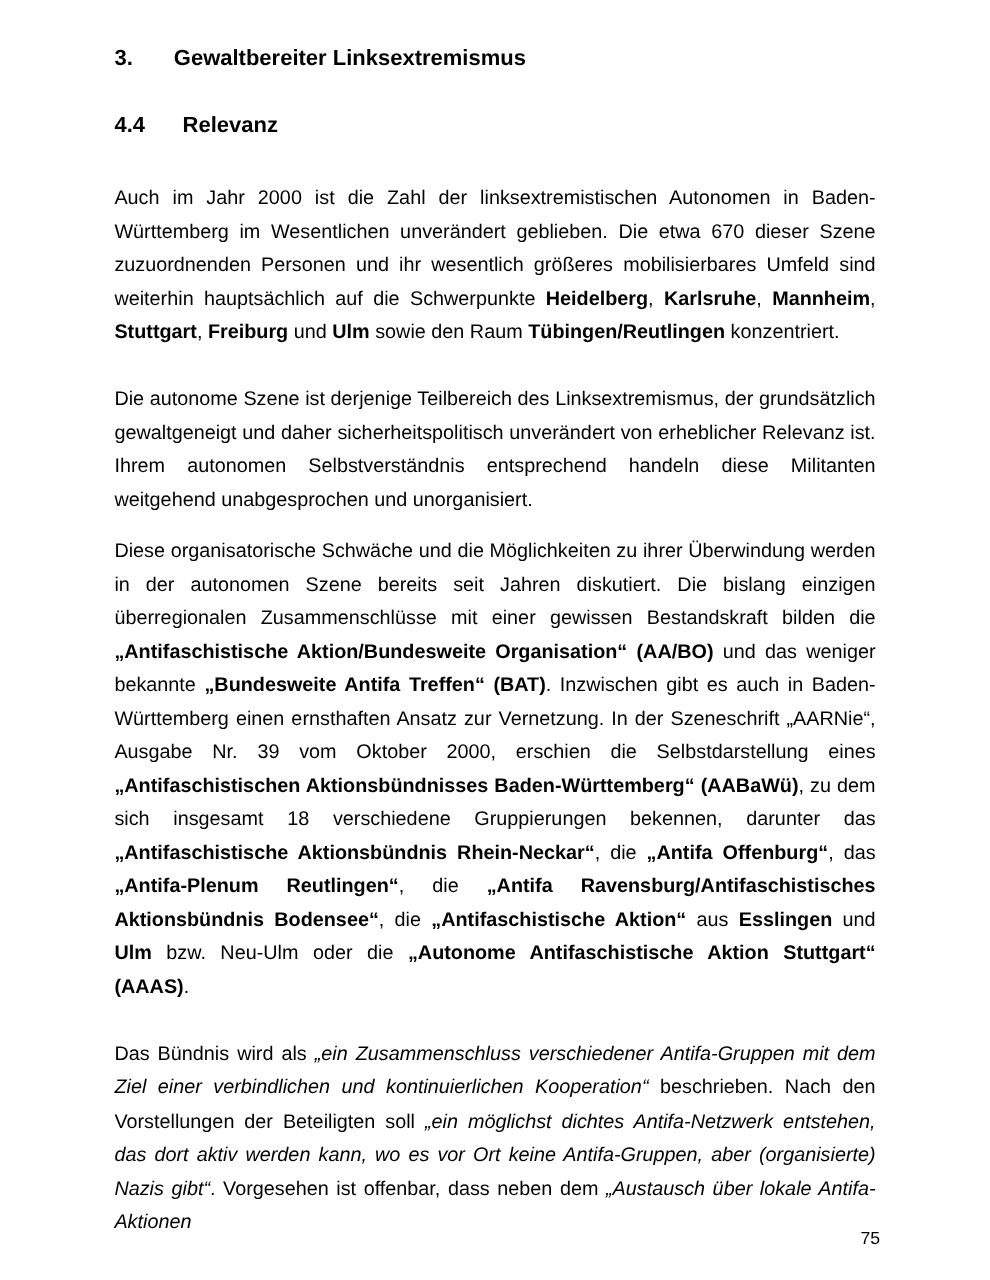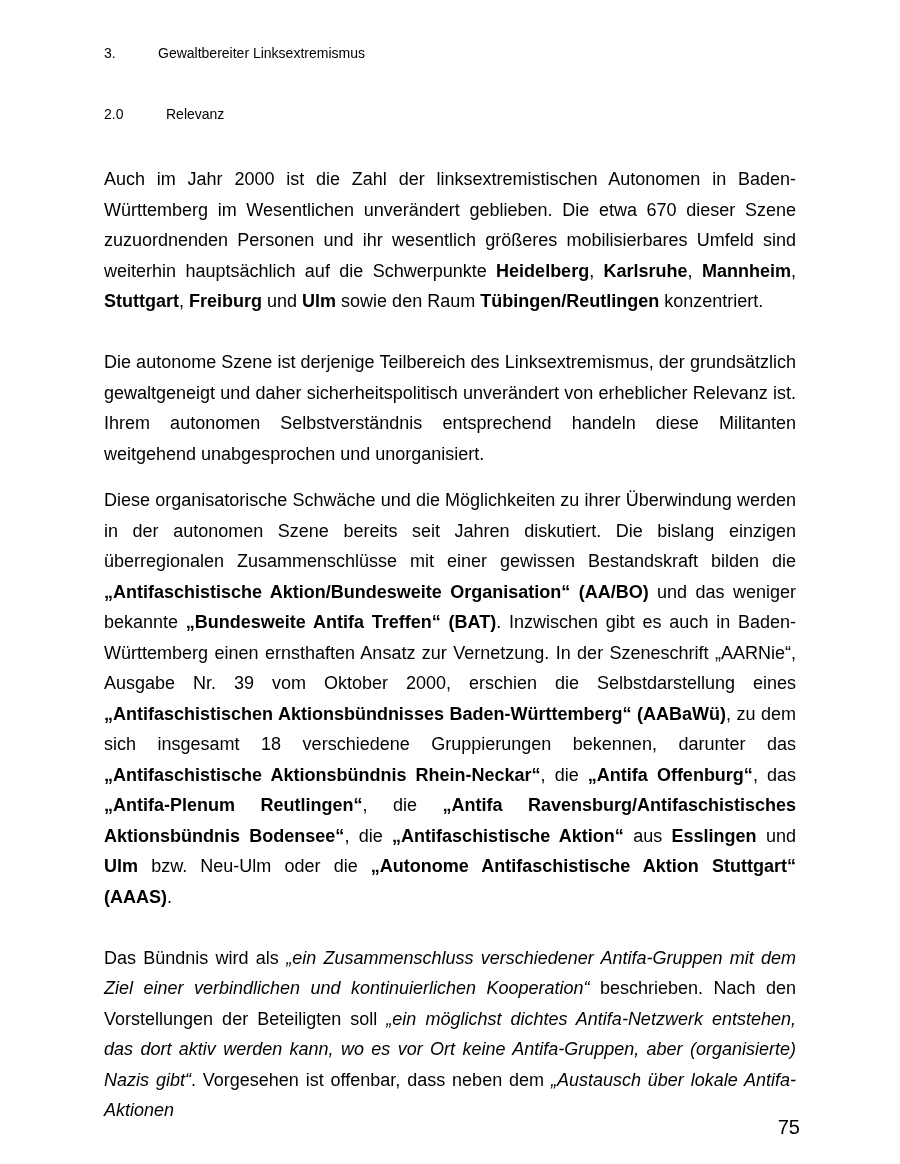--- a/index.html
+++ b/index.html
@@ -16,57 +16,57 @@
     font-family: "Liberation Sans", "DejaVu Sans", sans-serif;
     color: #000000;
   }
   .content {
     position: absolute;
     left: 104px;
     top: 42px;
     width: 692px;
   }
   h1.heading, h2.subheading {
-    font-size: 14px;
-    font-weight: normal;
+    font-size: 20px;
+    font-weight: bold;
     line-height: 22px;
     margin: 0 0 39px 0;
   }
   .h-num { display: inline-block; }
   h1.heading .h-num { width: 54px; }
   h2.subheading .h-num { width: 62px; }
   p.para {
     font-size: 18px;
     line-height: 30.5px;
     text-align: justify;
     margin: 0 0 30.5px 0;
   }
   p.para.tight { margin-bottom: 16px; }
   .b { font-weight: bold; }
   .i { font-style: italic; }
   .page-number {
     position: absolute;
     right: 100px;
     top: 1117px;
-    font-size: 20px;
+    font-size: 16px;
     line-height: 20px;
   }
 </style>
 </head>
 <body>
 
 <div class="page">
   <div class="content">
 
     <h1 class="heading">
       <span class="h-num">3.</span><span class="h-title">Gewaltbereiter Linksextremismus</span>
     </h1>
 
     <h2 class="subheading">
-      <span class="h-num">2.0</span><span class="h-title">Relevanz</span>
+      <span class="h-num">4.4</span><span class="h-title">Relevanz</span>
     </h2>
 
     <p class="para"><span>Auch im Jahr 2000 ist die Zahl der linksextremistischen Autonomen in Baden-Württemberg im Wesentlichen unverändert geblieben. Die etwa 670 dieser Szene zuzuordnenden Personen und ihr wesentlich größeres mobilisierbares Umfeld sind weiterhin hauptsächlich auf die Schwerpunkte </span><span class="b">Heidelberg</span><span>, </span><span class="b">Karlsruhe</span><span>, </span><span class="b">Mannheim</span><span>, </span><span class="b">Stuttgart</span><span>, </span><span class="b">Freiburg</span><span> und </span><span class="b">Ulm</span><span> sowie den Raum </span><span class="b">Tübingen/Reutlingen</span><span> konzentriert.</span></p>
 
     <p class="para tight"><span>Die autonome Szene ist derjenige Teilbereich des Linksextremismus, der grundsätzlich gewaltgeneigt und daher sicherheitspolitisch unverändert von erheblicher Relevanz ist. Ihrem autonomen Selbstverständnis entsprechend handeln diese Militanten weitgehend unabgesprochen und unorganisiert.</span></p>
 
     <p class="para"><span>Diese organisatorische Schwäche und die Möglichkeiten zu ihrer Überwindung werden in der autonomen Szene bereits seit Jahren diskutiert. Die bislang einzigen überregionalen Zusammenschlüsse mit einer gewissen Bestandskraft bilden die </span><span class="b">„Antifaschistische Aktion/Bundesweite Organisation“ (AA/BO)</span><span> und das weniger bekannte </span><span class="b">„Bundesweite Antifa Treffen“ (BAT)</span><span>. Inzwischen gibt es auch in Baden-Württemberg einen ernsthaften Ansatz zur Vernetzung. In der Szeneschrift „AARNie“, Ausgabe Nr. 39 vom Oktober 2000, erschien die Selbstdarstellung eines </span><span class="b">„Antifaschistischen Aktionsbündnisses Baden-Württemberg“ (AABaWü)</span><span>, zu dem sich insgesamt 18 verschiedene Gruppierungen bekennen, darunter das </span><span class="b">„Antifaschistische Aktionsbündnis Rhein-Neckar“</span><span>, die </span><span class="b">„Antifa Offenburg“</span><span>, das </span><span class="b">„Antifa-Plenum Reutlingen“</span><span>, die </span><span class="b">„Antifa Ravensburg/Antifaschistisches Aktionsbündnis Bodensee“</span><span>, die </span><span class="b">„Antifaschistische Aktion“</span><span> aus </span><span class="b">Esslingen</span><span> und </span><span class="b">Ulm</span><span> bzw. Neu-Ulm oder die </span><span class="b">„Autonome Antifaschistische Aktion Stuttgart“ (AAAS)</span><span>.</span></p>
 
     <p class="para"><span>Das Bündnis wird als </span><span class="i">„ein Zusammenschluss verschiedener Antifa-Gruppen mit dem Ziel einer verbindlichen und kontinuierlichen Kooperation“</span><span> beschrieben. Nach den Vorstellungen der Beteiligten soll </span><span class="i">„ein möglichst dichtes Antifa-Netzwerk entstehen, das dort aktiv werden kann, wo es vor Ort keine Antifa-Gruppen, aber (organisierte) Nazis gibt“</span><span>. Vorgesehen ist offenbar, dass neben dem </span><span class="i">„Austausch über lokale Antifa-Aktionen</span></p>
 

